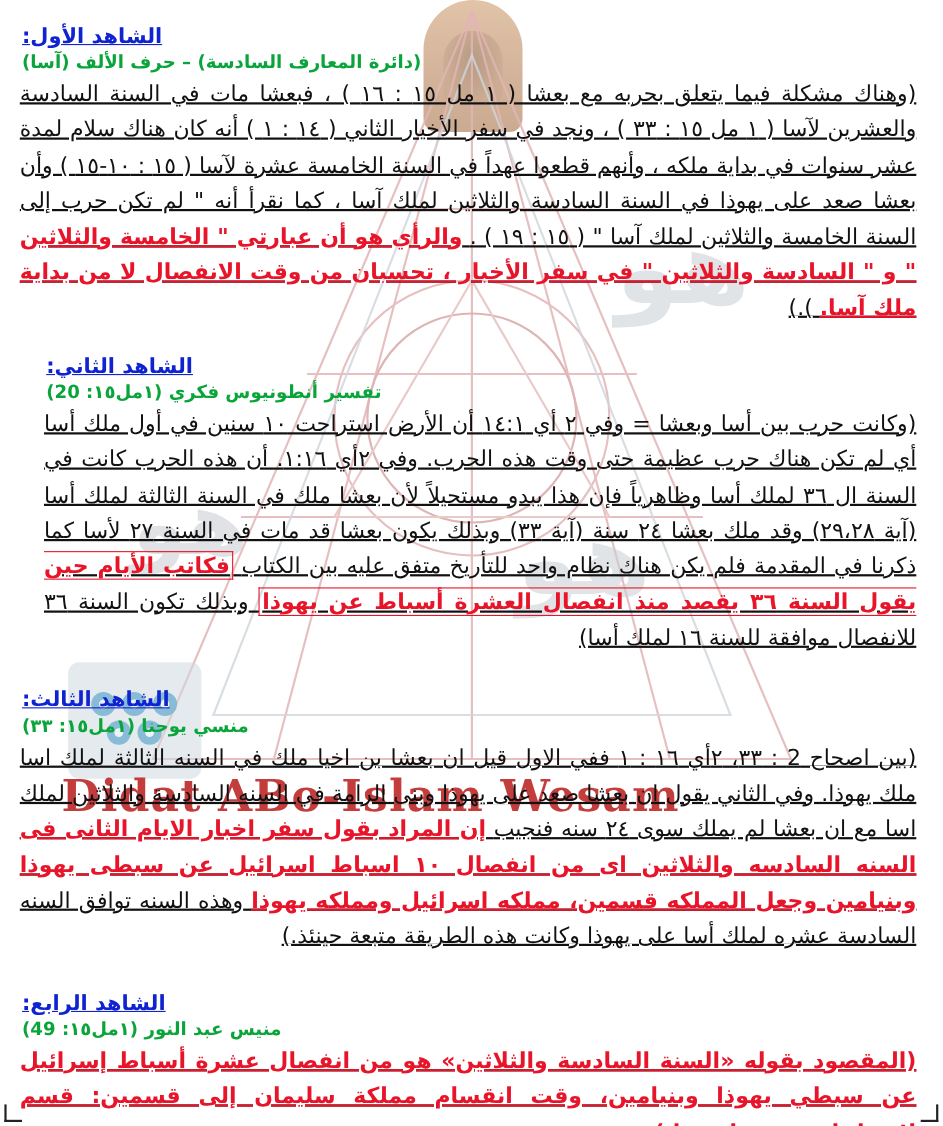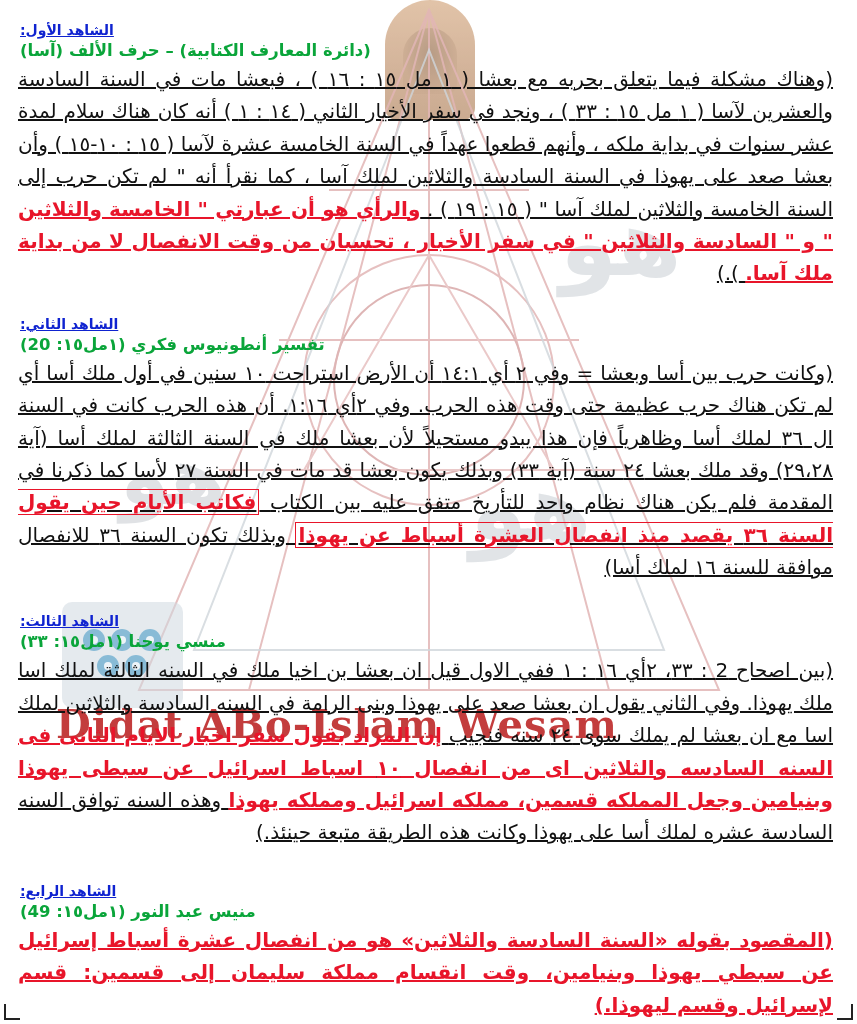--- a/index.html
+++ b/index.html
@@ -90,21 +90,21 @@
     z-index: 2;
     padding: 18px 24px 0 18px;
     box-sizing: border-box;
     width: 857px;
   }
   .section { margin-bottom: 4px; }
 
   .heading {
     color: #0f23d0;
     font-weight: bold;
-    font-size: 14px;
+    font-size: 19px;
     text-decoration: underline;
     text-align: left;
     direction: rtl;
     margin: 4px 0 3px 0;
     padding-left: 2px;
   }
   .subheading {
     color: #0aa53a;
     font-weight: bold;
     font-size: 16.5px;
@@ -129,21 +129,21 @@
   }
   .boxed {
     color: #e8152a;
     font-weight: bold;
     border: 1.4px solid #e8152a;
     padding: 0 2px;
   }
   .black { color:#111; font-weight:normal; text-decoration:none; }
 
   .sec1 { margin-top: 4px; }
-  .sec2 { margin-top: 26px; }
+  .sec2 { margin-top: 26px; margin-left: 22px; }
   .sec3 { margin-top: 30px; }
   .sec4 { margin-top: 34px; }
 
   
   .crop {
     position: absolute;
     z-index: 3;
     width: 14px;
     height: 14px;
     border: 0;
@@ -200,21 +200,21 @@
   <div class="wm-text-big wm-hoo-1">هو</div>
   <div class="wm-text-big wm-hoo-2">هو</div>
   <div class="wm-text-big wm-hoo-3">هو</div>
   <div class="wm-name">Didat ABo-Islam Wesam</div>
 </div>
 
 <div class="page">
 
   <div class="section sec1">
     <div class="heading">الشاهد الأول:</div>
-    <div class="subheading">(دائرة المعارف الكتابية) – حرف الألف (آسا)</div>
+    <div class="subheading">(دائرة المعارف السادسة) – حرف الألف (آسا)</div>
     <p class="body-par">
       <span>(وهناك مشكلة فيما يتعلق بحربه مع بعشا ( ١ مل ١٥ : ١٦ ) ، فبعشا مات في السنة السادسة والعشرين لآسا ( ١ مل ١٥ : ٣٣ ) ، ونجد في سفر الأخيار الثاني ( ١٤ : ١ ) أنه كان هناك سلام لمدة عشر سنوات في بداية ملكه ، وأنهم قطعوا عهداً في السنة الخامسة عشرة لآسا ( ١٥ : ١٠-١٥ ) وأن بعشا صعد على يهوذا في السنة السادسة والثلاثين لملك آسا ، كما نقرأ أنه " لم تكن حرب إلى السنة الخامسة والثلاثين لملك آسا " ( ١٥ : ١٩ ) .</span>
       <span class="red">والرأي هو أن عبارتي " الخامسة والثلاثين " و " السادسة والثلاثين " في سفر الأخبار ، تحسبان من وقت الانفصال لا من بداية ملك آسا.</span>
       <span class="black">).)</span>
     </p>
   </div>
 
   <div class="section sec2">
     <div class="heading">الشاهد الثاني:</div>
     <div class="subheading">تفسير أنطونيوس فكري (١مل١٥: 20)</div>

